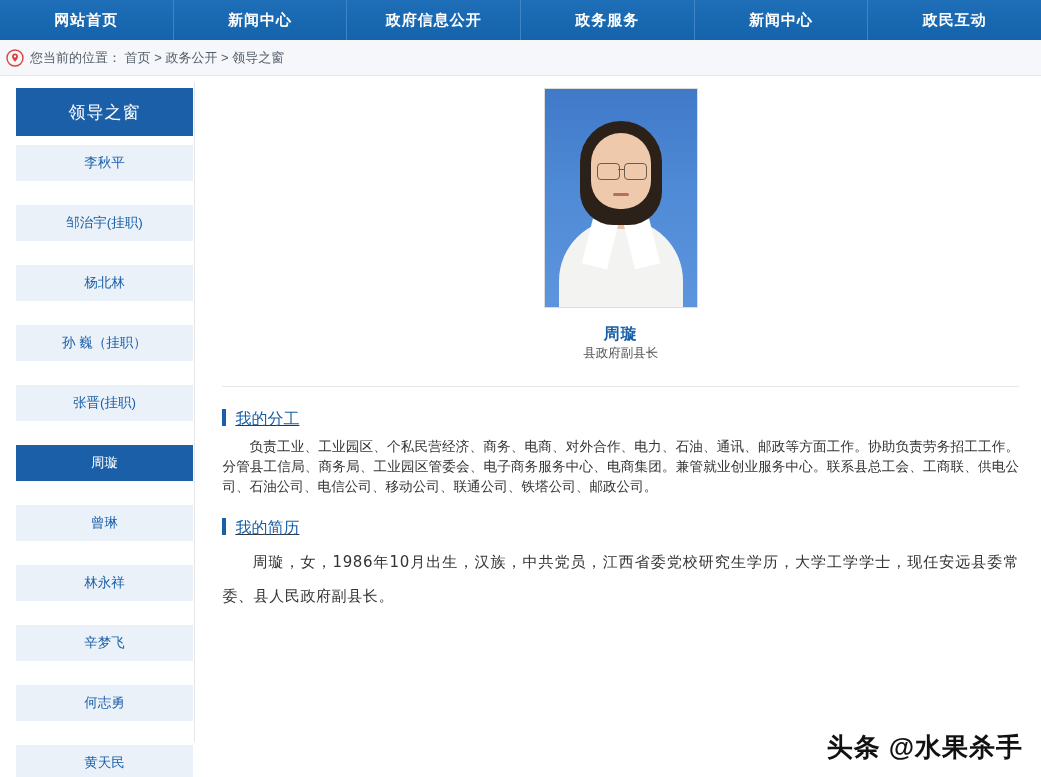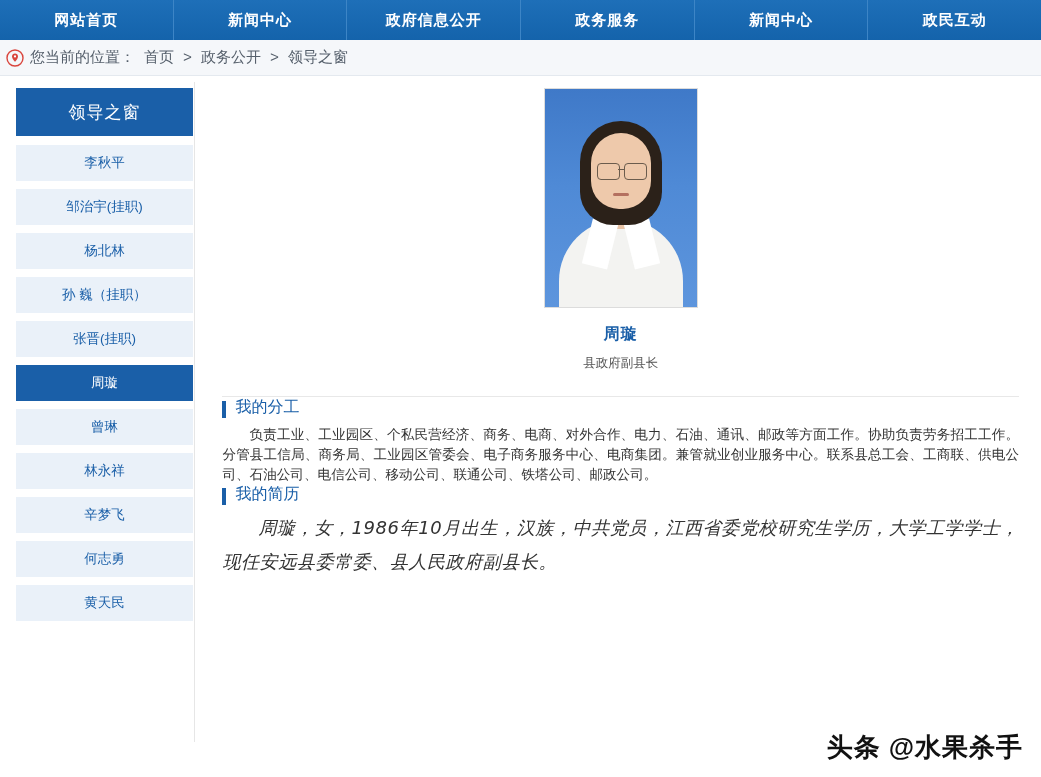--- a/index.html
+++ b/index.html
@@ -53,23 +53,22 @@
     box-sizing: border-box;
   }
   .crumb-pin {
     width: 30px;
     display: flex;
     align-items: center;
     justify-content: center;
   }
   .crumb-pin svg { display: block; }
   .crumb-text {
-    font-size: 15px;
+    font-size: 13px;
     color: #555f6b;
-    font-family: Liberation Mono, monospace;
   }
 
   
   .page {
     display: flex;
     width: 1041px;
     height: 700px;
     box-sizing: border-box;
   }
 
@@ -94,21 +93,21 @@
   }
   .side-item {
     width: 177px;
     height: 36px;
     background: #eaf1f9;
     color: #1a5fa8;
     font-size: 13.5px;
     display: flex;
     align-items: center;
     justify-content: center;
-    margin-bottom: 8px;
+    margin-bottom: 24px;
     box-sizing: border-box;
     cursor: pointer;
     user-select: none;
   }
   .side-item.active {
     background: #1a5fa8;
     color: #ffffff;
   }
 
   
@@ -227,35 +226,36 @@
   }
 
   .p-name {
     margin-top: 16px;
     font-size: 16px;
     color: #1a5fa8;
     font-weight: bold;
     letter-spacing: 1px;
   }
   .p-title {
-    margin-top: 10px;
     font-size: 12.5px;
     color: #555555;
   }
   .hr {
     margin: 24px 0 0 0;
     height: 1px;
     background: #e8e8e8;
     width: 100%;
   }
 
   .sec-head {
     display: flex;
-    align-items: flex-end;
+    align-items: flex-start;
+    margin-top: 22px;
     margin-bottom: 6px;
+    text-decoration: underline;
   }
   .sec-bar {
     width: 4px;
     height: 17px;
     background: #1a5fa8;
     margin-right: 9px;
   }
   .sec-title {
     font-size: 16px;
     color: #1a5fa8;
@@ -263,24 +263,23 @@
   .para {
     font-size: 13.6px;
     line-height: 20px;
     color: #333333;
     text-indent: 2em;
     text-align: justify;
     margin: 6px 0 0 0;
     font-family: "DejaVu Sans", "Liberation Sans", sans-serif;
   }
   .para.big {
-    font-size: 18px;
+    font-size: 15px;
     line-height: 34px;
     letter-spacing: 0.6px;
-    font-style: italic;
   }
 
   
   .watermark {
     position: absolute;
     right: 18px;
     bottom: 12px;
     font-size: 26px;
     color: #111111;
     font-weight: bold;

